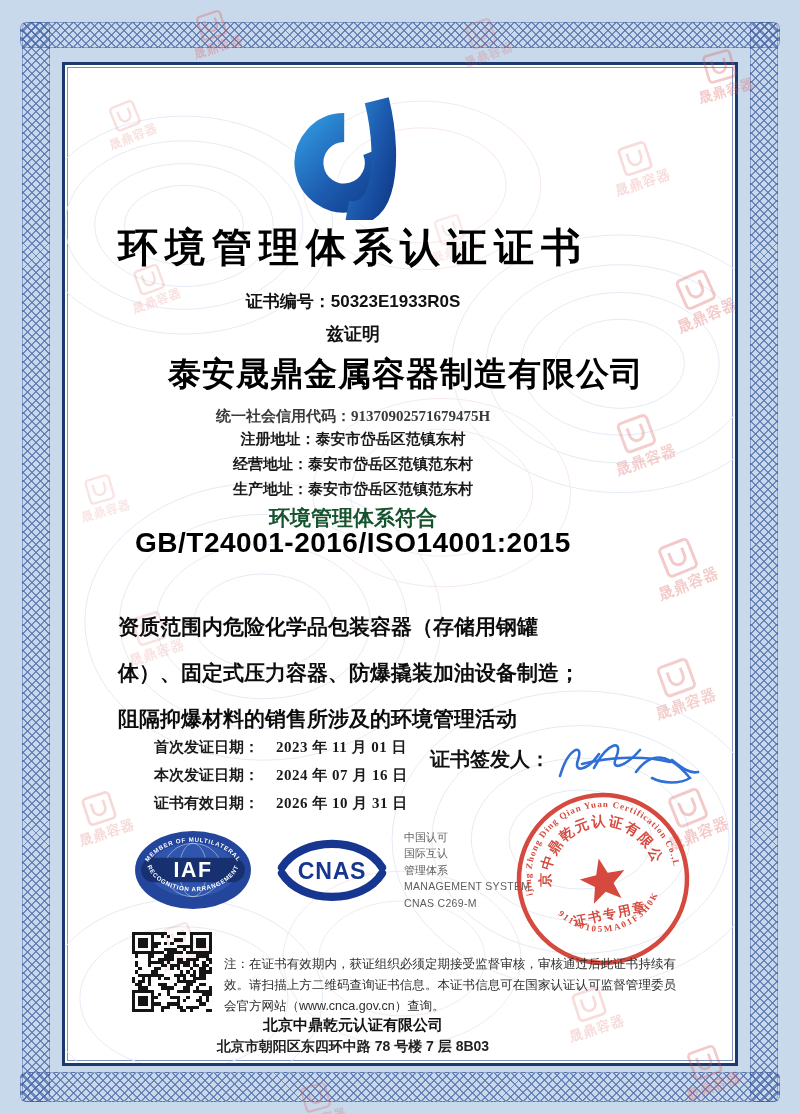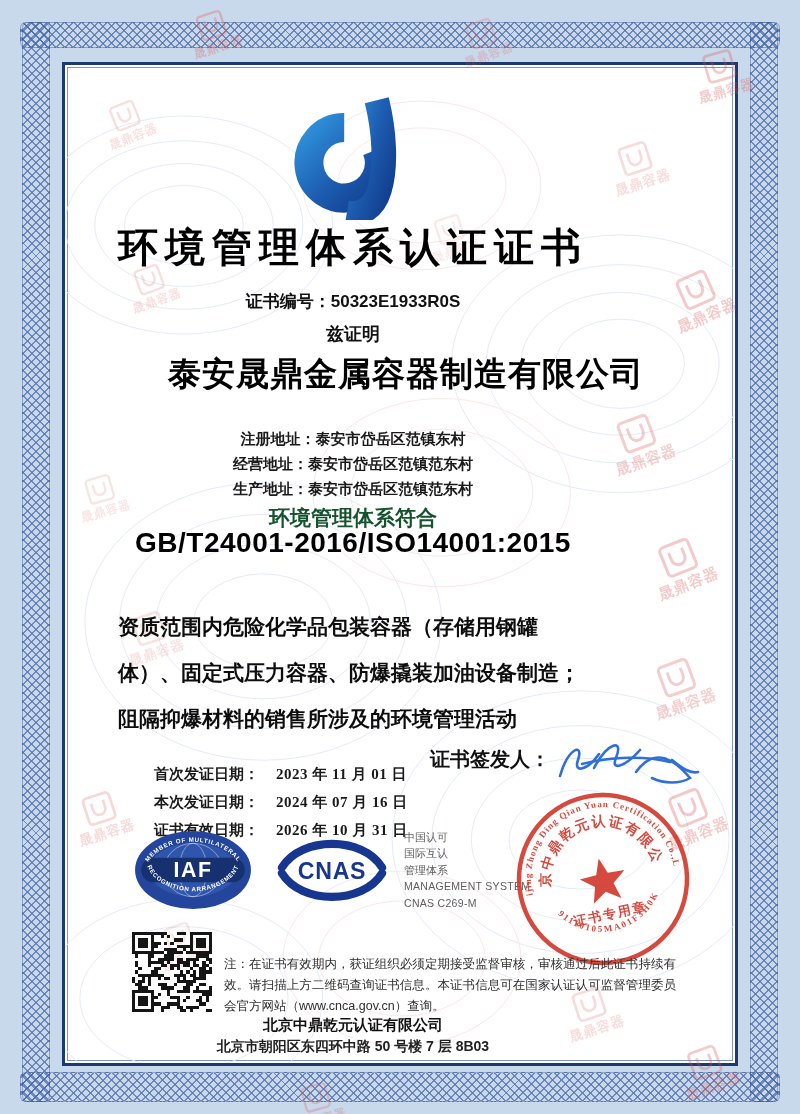--- a/index.html
+++ b/index.html
@@ -43,21 +43,21 @@
   .company    { top:290px; font-size:33px; font-weight:bold; color:#000; letter-spacing:1px;text-align:right; }
   .credit     { top:345px; font-size:15px; color:#3a3a3a; font-family:"Liberation Serif", serif; }
   .addr-0 { top:368px; } .addr-1 { top:393px; } .addr-2 { top:418px; }
   .addr { font-size:15px; font-weight:bold; color:#1a1a1a; }
   .conform    { top:442px; font-size:21px; color:#14532d; }
   .standard   { top:465px; font-size:28px; font-weight:bold; color:#000; letter-spacing:.5px; }
   .scopelabel { top:511px; font-size:16px; color:#222; }
   .scope      { top:542px; padding:0 56px; font-size:21px; font-weight:bold; color:#0d0d0d;
                 line-height:46px; text-align:left; }
 
-  .dates-block { position:absolute; left:92px; top:676px;margin-top:27px; }
+  .dates-block { position:absolute; left:92px; top:676px; }
   .date-row { display:flex; font-size:15px; font-weight:bold; color:#1a1a1a; margin-bottom:9px; }
   .date-row .dl { width:122px; }
   .date-row .dv { font-family:"Liberation Serif", serif; letter-spacing:.5px; }
 
   .signer-block { position:absolute; left:368px; top:678px; display:flex; align-items:flex-start; }
   .signer-label { font-size:20px; font-weight:bold; color:#111; padding-top:6px; white-space:nowrap; }
   .signature { margin-left:2px; margin-top:-6px; }
 
   .logos-row { position:absolute; left:70px; top:766px; width:536px; display:flex; align-items:center; }
   .iaf-logo { width:122px; height:84px; }
@@ -136,20 +136,23 @@
     <div class="abs cert-title">环境管理体系认证证书</div>
 
     <div class="abs certno-row">
       <span>证书编号：</span><span>50323E1933R0S</span>
     </div>
 
     <div class="abs attest">兹证明</div>
 
     <div class="abs company">泰安晟鼎金属容器制造有限公司</div>
 
+    <div class="abs credit">
+      <span>统一社会信用代码：</span><span>91370902571679475H</span>
+    </div>
 
     <div class="abs addr addr-0">
       <span>注册地址：</span><span>泰安市岱岳区范镇东村</span>
     </div>
     <div class="abs addr addr-1">
       <span>经营地址：</span><span>泰安市岱岳区范镇范东村</span>
     </div>
     <div class="abs addr addr-2">
       <span>生产地址：</span><span>泰安市岱岳区范镇范东村</span>
     </div>
@@ -559,21 +562,21 @@
         <rect x="15" y="24" width="1" height="1" fill="#151515"></rect>
         <rect x="16" y="24" width="1" height="1" fill="#151515"></rect>
         <rect x="18" y="24" width="1" height="1" fill="#151515"></rect>
         <rect x="23" y="24" width="1" height="1" fill="#151515"></rect>
         <rect x="24" y="24" width="1" height="1" fill="#151515"></rect>
       </svg>
 
     <p class="note">注：在证书有效期内，获证组织必须定期接受监督审核，审核通过后此证书持续有效。请扫描上方二维码查询证书信息。本证书信息可在国家认证认可监督管理委员会官方网站（www.cnca.gov.cn）查询。</p>
 
     <div class="abs footer-co">北京中鼎乾元认证有限公司</div>
-    <div class="abs footer-addr">北京市朝阳区东四环中路 50 号楼 7 层 8B03</div>
+    <div class="abs footer-addr">北京市朝阳区东四环中路 78 号楼 7 层 8B03</div>
   </div>
 
   <div class="wm-layer" id="wm-layer">
       <div class="wm" style="left: 182px; top: 6px; opacity: 0.3; transform: rotate(-18deg) scale(0.8);">
         <svg width="34" height="34" viewBox="0 0 34 34">
           <rect x="2" y="2" width="30" height="30" rx="4" fill="none" stroke="currentColor" stroke-width="3"></rect>
           <path d="M10,9 v8 a7,7 0 0 0 14,0 v-8" fill="none" stroke="currentColor" stroke-width="3"></path>
         </svg>
         <span class="wm-text">晟鼎容器</span>
       </div>

